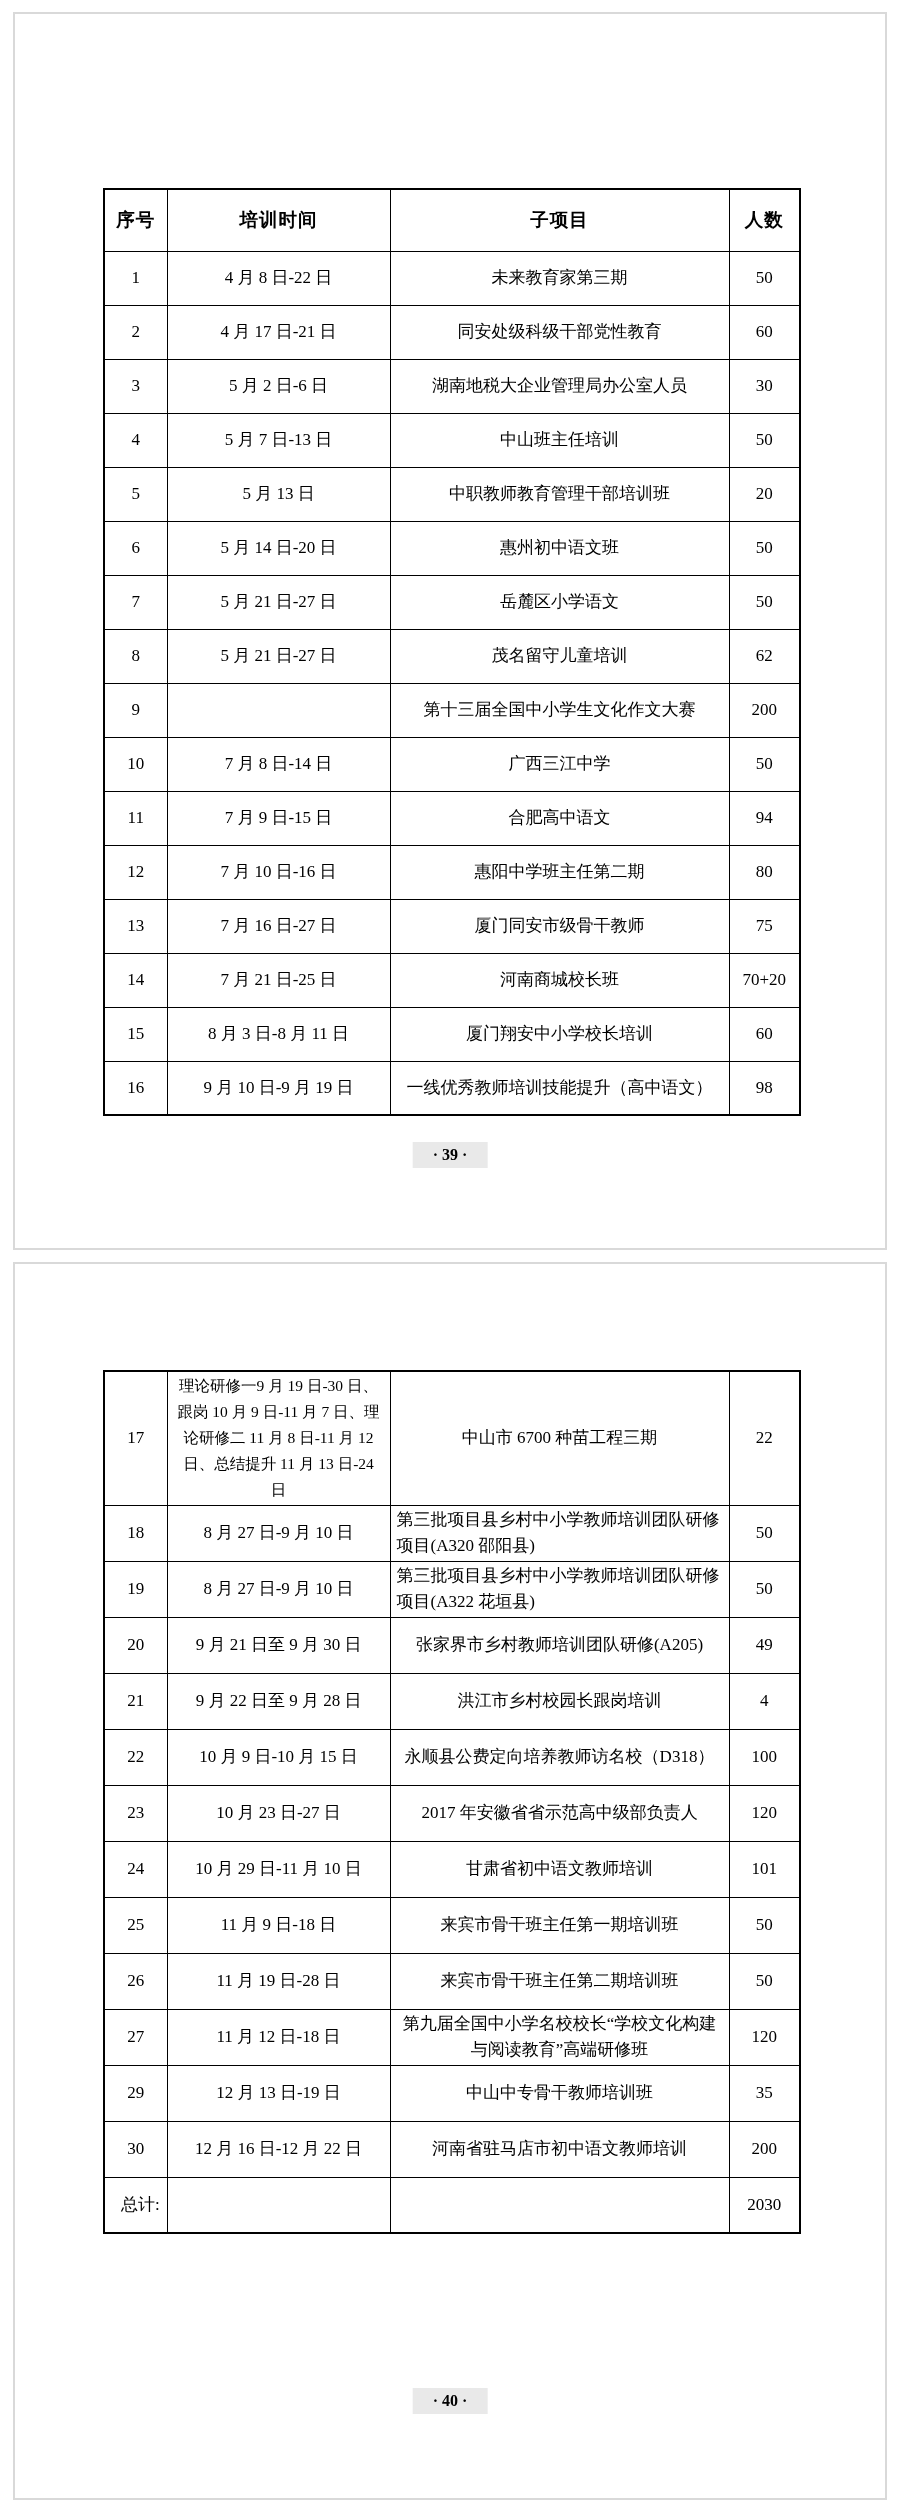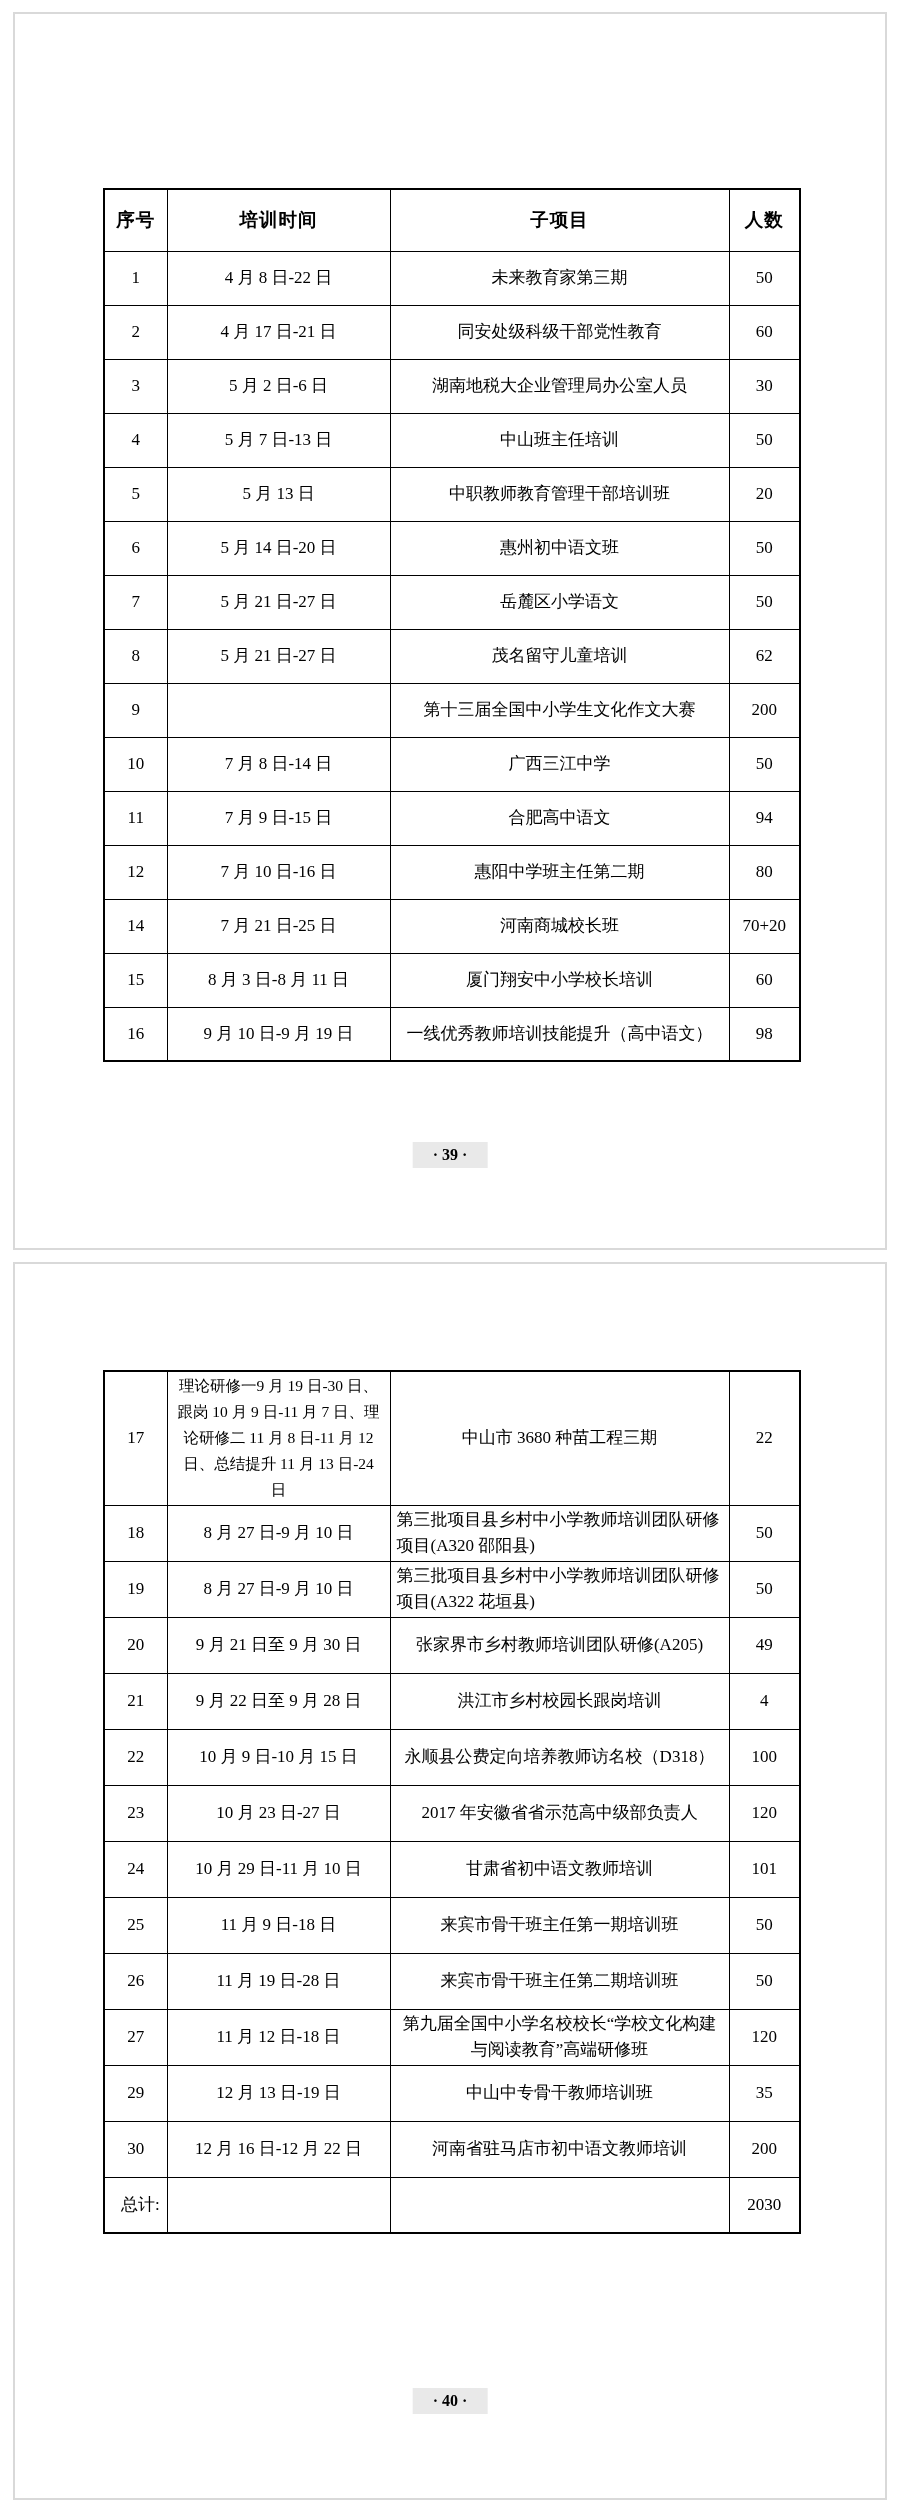--- a/index.html
+++ b/index.html
@@ -149,20 +149,26 @@
           <td class="c-proj">合肥高中语文</td>
           <td class="c-count">94</td>
         </tr>
         <tr>
           <td class="c-no">12</td>
           <td class="c-time">7 月 10 日-16 日</td>
           <td class="c-proj">惠阳中学班主任第二期</td>
           <td class="c-count">80</td>
         </tr>
         <tr>
+          <td class="c-no">13</td>
+          <td class="c-time">7 月 16 日-27 日</td>
+          <td class="c-proj">厦门同安市级骨干教师</td>
+          <td class="c-count">75</td>
+        </tr>
+        <tr>
           <td class="c-no">14</td>
           <td class="c-time">7 月 21 日-25 日</td>
           <td class="c-proj">河南商城校长班</td>
           <td class="c-count">70+20</td>
         </tr>
         <tr>
           <td class="c-no">15</td>
           <td class="c-time">8 月 3 日-8 月 11 日</td>
           <td class="c-proj">厦门翔安中小学校长培训</td>
           <td class="c-count">60</td>
@@ -184,21 +190,21 @@
     <colgroup>
       <col class="w-no">
         <col class="w-time">
         <col class="w-proj">
         <col class="w-count">
     </colgroup>
     <tbody id="tbody2">
         <tr class="tall">
           <td class="c-no">17</td>
           <td class="c-time">理论研修一9 月 19 日-30 日、跟岗 10 月 9 日-11 月 7 日、理论研修二 11 月 8 日-11 月 12 日、总结提升 11 月 13 日-24 日</td>
-          <td class="c-proj">中山市 3680 种苗工程三期</td>
+          <td class="c-proj">中山市 6700 种苗工程三期</td>
           <td class="c-count">22</td>
         </tr>
         <tr>
           <td class="c-no">18</td>
           <td class="c-time">8 月 27 日-9 月 10 日</td>
           <td class="c-proj left">第三批项目县乡村中小学教师培训团队研修项目(A320 邵阳县)</td>
           <td class="c-count">50</td>
         </tr>
         <tr>
           <td class="c-no">19</td>

